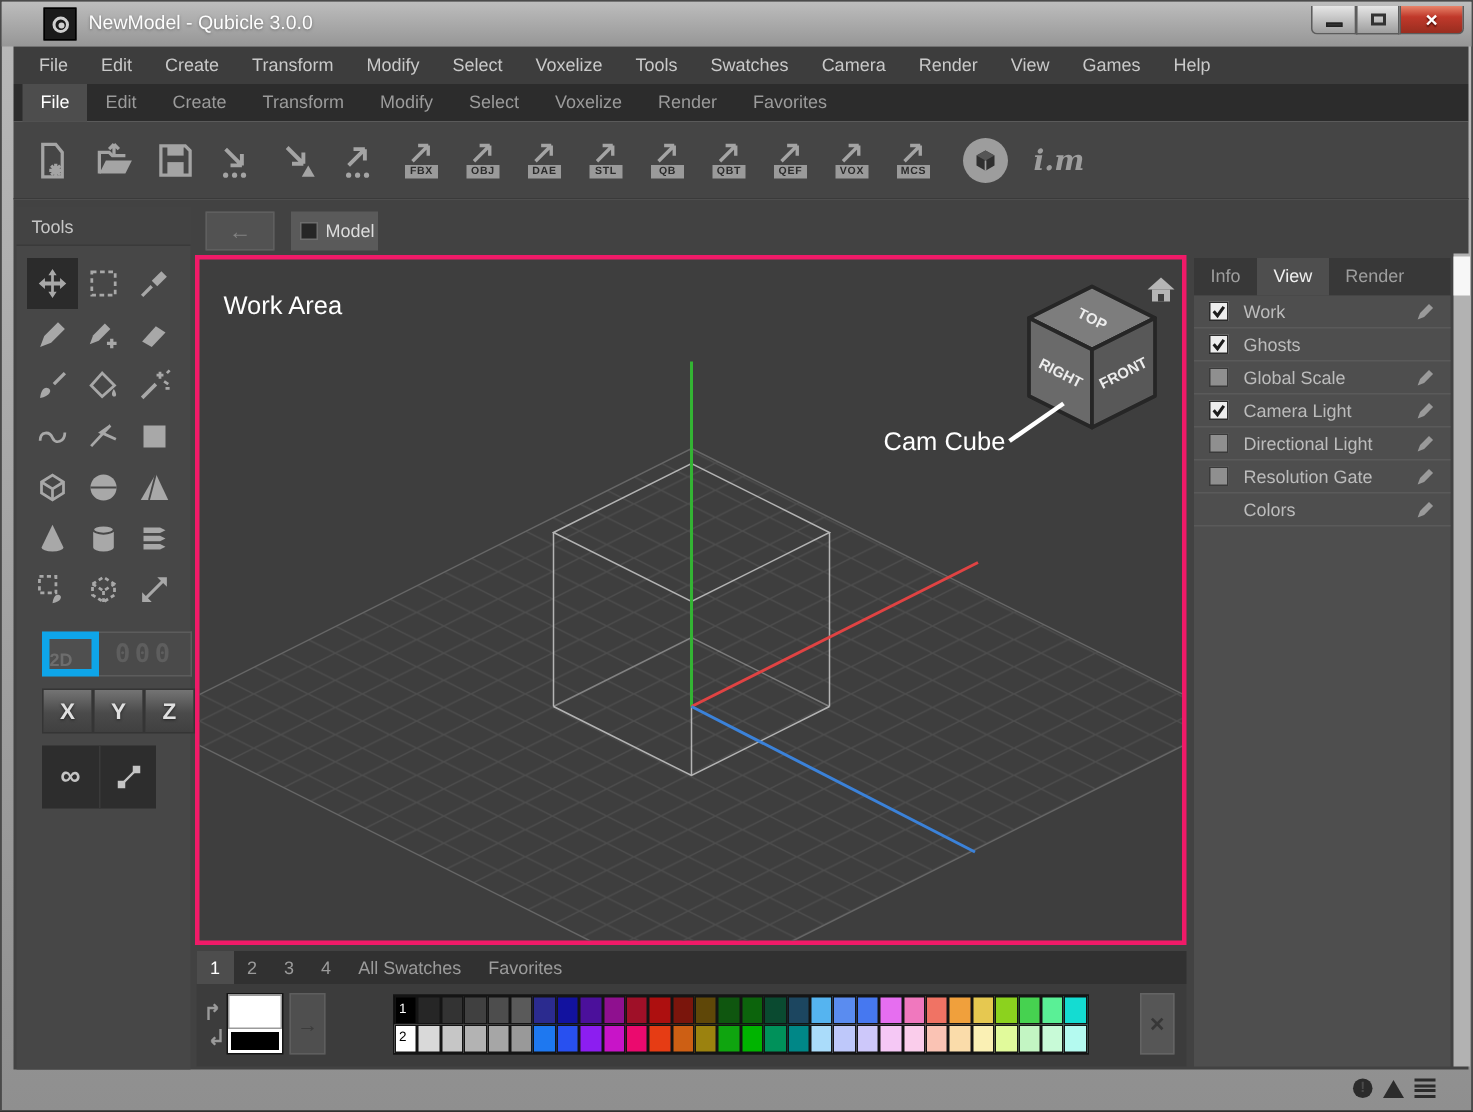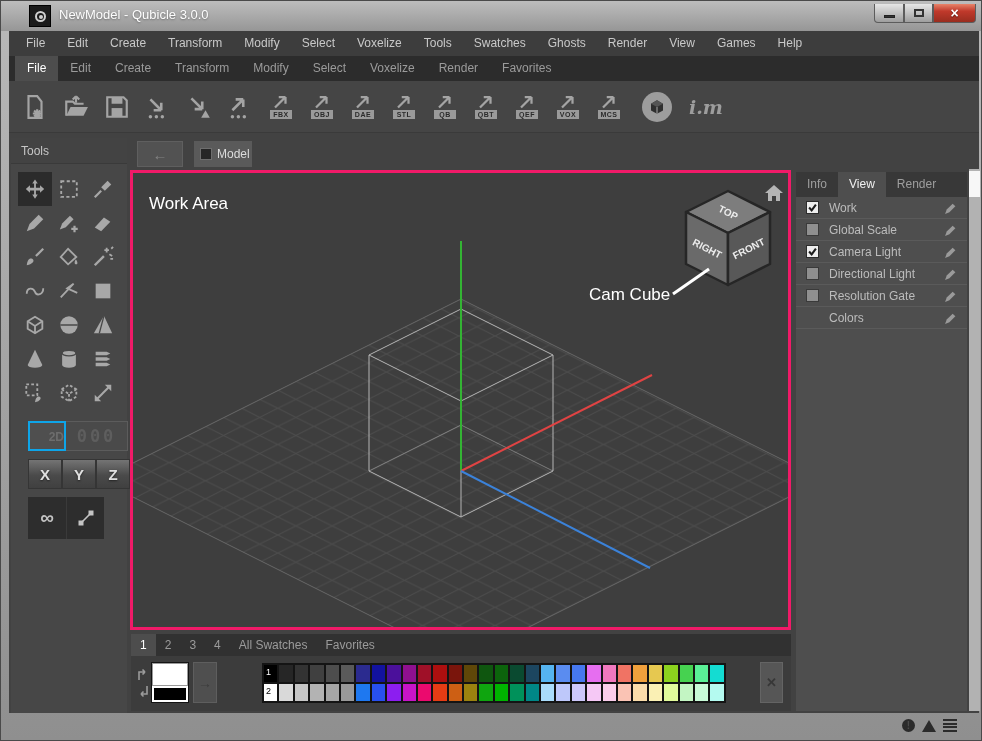--- a/index.html
+++ b/index.html
@@ -39,22 +39,22 @@
   #logo-im{font-family:"DejaVu Serif",serif;font-style:italic;font-weight:bold;font-size:19px;color:#9d9d9d;margin-left:4px;}
   
   #main-bg{left:8px;top:132px;width:970px;height:580px;background:#424242;}
   
   #tools-panel{left:10px;top:137px;width:116px;height:575px;background:#474747;}
   #tools-header{height:26px;background:#434343;border-bottom:1px solid #3a3a3a;color:#c6c6c6;
                 font-size:12px;line-height:26px;padding-left:10px;}
   #tools-grid{position:absolute;left:7px;top:34px;width:102px;display:grid;grid-template-columns:repeat(3,34px);}
   .tool-cell{width:34px;height:34px;display:flex;align-items:center;justify-content:center;color:#a8a8a8;}
   .tool-cell.active{background:#2b2b2b;}
-  #mode-2d{left:17px;top:283px;width:38px;height:30px;background:#4f4f4f;border:2px solid #0ea5e9;
-           color:#6d6d6d;font-size:12px;font-weight:bold;text-align:right;line-height:28px;}
+  #mode-2d{left:17px;top:283px;width:38px;height:30px;background:#4f4f4f;border:5px solid #0ea5e9;
+           color:#6d6d6d;font-size:12px;font-weight:bold;text-align:left;line-height:28px;}
   #counter{left:55px;top:283px;width:62px;height:30px;background:#4a4a4a;border:1px solid #5c5c5c;border-left:none;
            color:#5e5e5e;font-family:"DejaVu Sans Mono",monospace;font-size:17px;font-weight:bold;
            text-align:center;line-height:28px;letter-spacing:3px;}
   #axis-btns{left:17px;top:321px;display:flex;}
   .axis-btn{width:34px;height:30px;background:linear-gradient(#747474,#4a4a4a 55%,#404040);border:1px solid #353535;
             color:#e0e0e0;font-size:15px;font-weight:bold;display:flex;align-items:center;justify-content:center;
             text-shadow:0 1px 2px #222;}
   #mask-btns{left:17px;top:359px;width:76px;height:42px;background:#2d2d2d;display:flex;}
   .mask-btn{width:38px;height:42px;display:flex;align-items:center;justify-content:center;color:#c4c4c4;}
   .mask-btn+.mask-btn{border-left:1px solid #3a3a3a;}
@@ -132,21 +132,21 @@
   <div id="menubar" class="abs">
       <div class="menu-item">File</div>
       <div class="menu-item">Edit</div>
       <div class="menu-item">Create</div>
       <div class="menu-item">Transform</div>
       <div class="menu-item">Modify</div>
       <div class="menu-item">Select</div>
       <div class="menu-item">Voxelize</div>
       <div class="menu-item">Tools</div>
       <div class="menu-item">Swatches</div>
-      <div class="menu-item">Ghosts</div>
+      <div class="menu-item">Camera</div>
       <div class="menu-item">Render</div>
       <div class="menu-item">View</div>
       <div class="menu-item">Games</div>
       <div class="menu-item">Help</div>
     </div>
   <div id="tabbar" class="abs">
       <div class="ctx-tab active">File</div>
       <div class="ctx-tab">Edit</div>
       <div class="ctx-tab">Create</div>
       <div class="ctx-tab">Transform</div>
@@ -480,20 +480,28 @@
           <svg width="11" height="11" viewBox="0 0 13 13">
             <path d="M2.5 6.5l3 3.5L10.5 3" stroke="#1c1c1c" stroke-width="2.4" fill="none"></path>
           </svg>
         </div>
         <span class="vp-label">Work</span>
         <span class="vp-pencil"><svg width="13" height="13" viewBox="0 0 24 24">
             <path d="M2 22l3-8L16 3l5 5L10 19z" fill="#9a9a9a"></path>
           </svg></span>
       </div>
       <div class="vp-row">
+        <div class="vp-check on">
+          <svg width="11" height="11" viewBox="0 0 13 13">
+            <path d="M2.5 6.5l3 3.5L10.5 3" stroke="#1c1c1c" stroke-width="2.4" fill="none"></path>
+          </svg>
+        </div>
+        <span class="vp-label">Ghosts</span>
+      </div>
+      <div class="vp-row">
         <div class="vp-check off"></div>
         <span class="vp-label">Global Scale</span>
         <span class="vp-pencil"><svg width="13" height="13" viewBox="0 0 24 24">
             <path d="M2 22l3-8L16 3l5 5L10 19z" fill="#9a9a9a"></path>
           </svg></span>
       </div>
       <div class="vp-row">
         <div class="vp-check on">
           <svg width="11" height="11" viewBox="0 0 13 13">
             <path d="M2.5 6.5l3 3.5L10.5 3" stroke="#1c1c1c" stroke-width="2.4" fill="none"></path>

